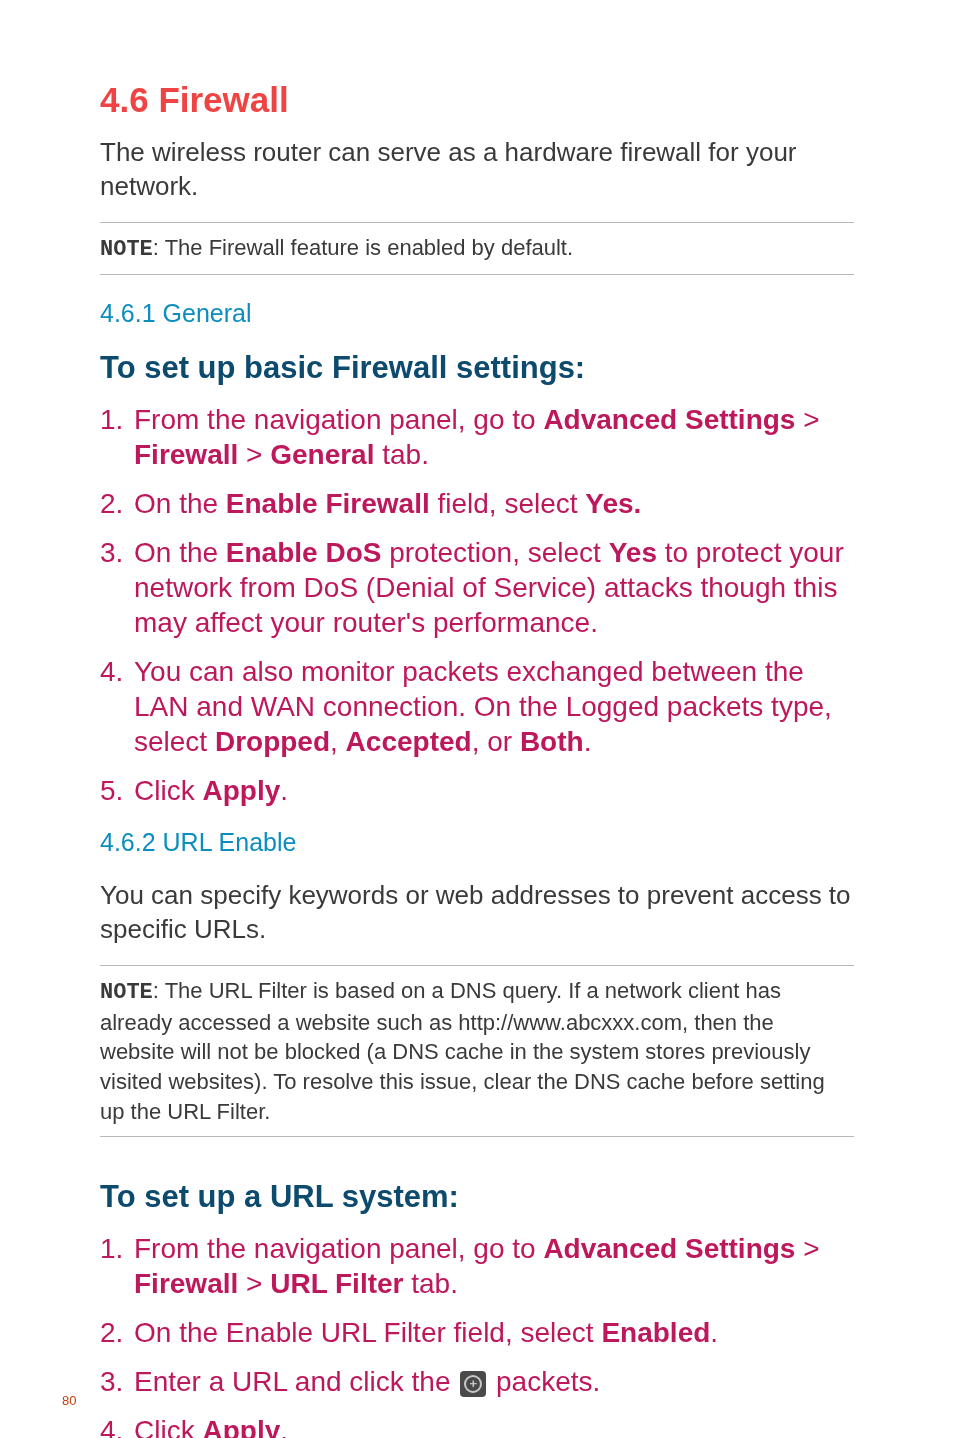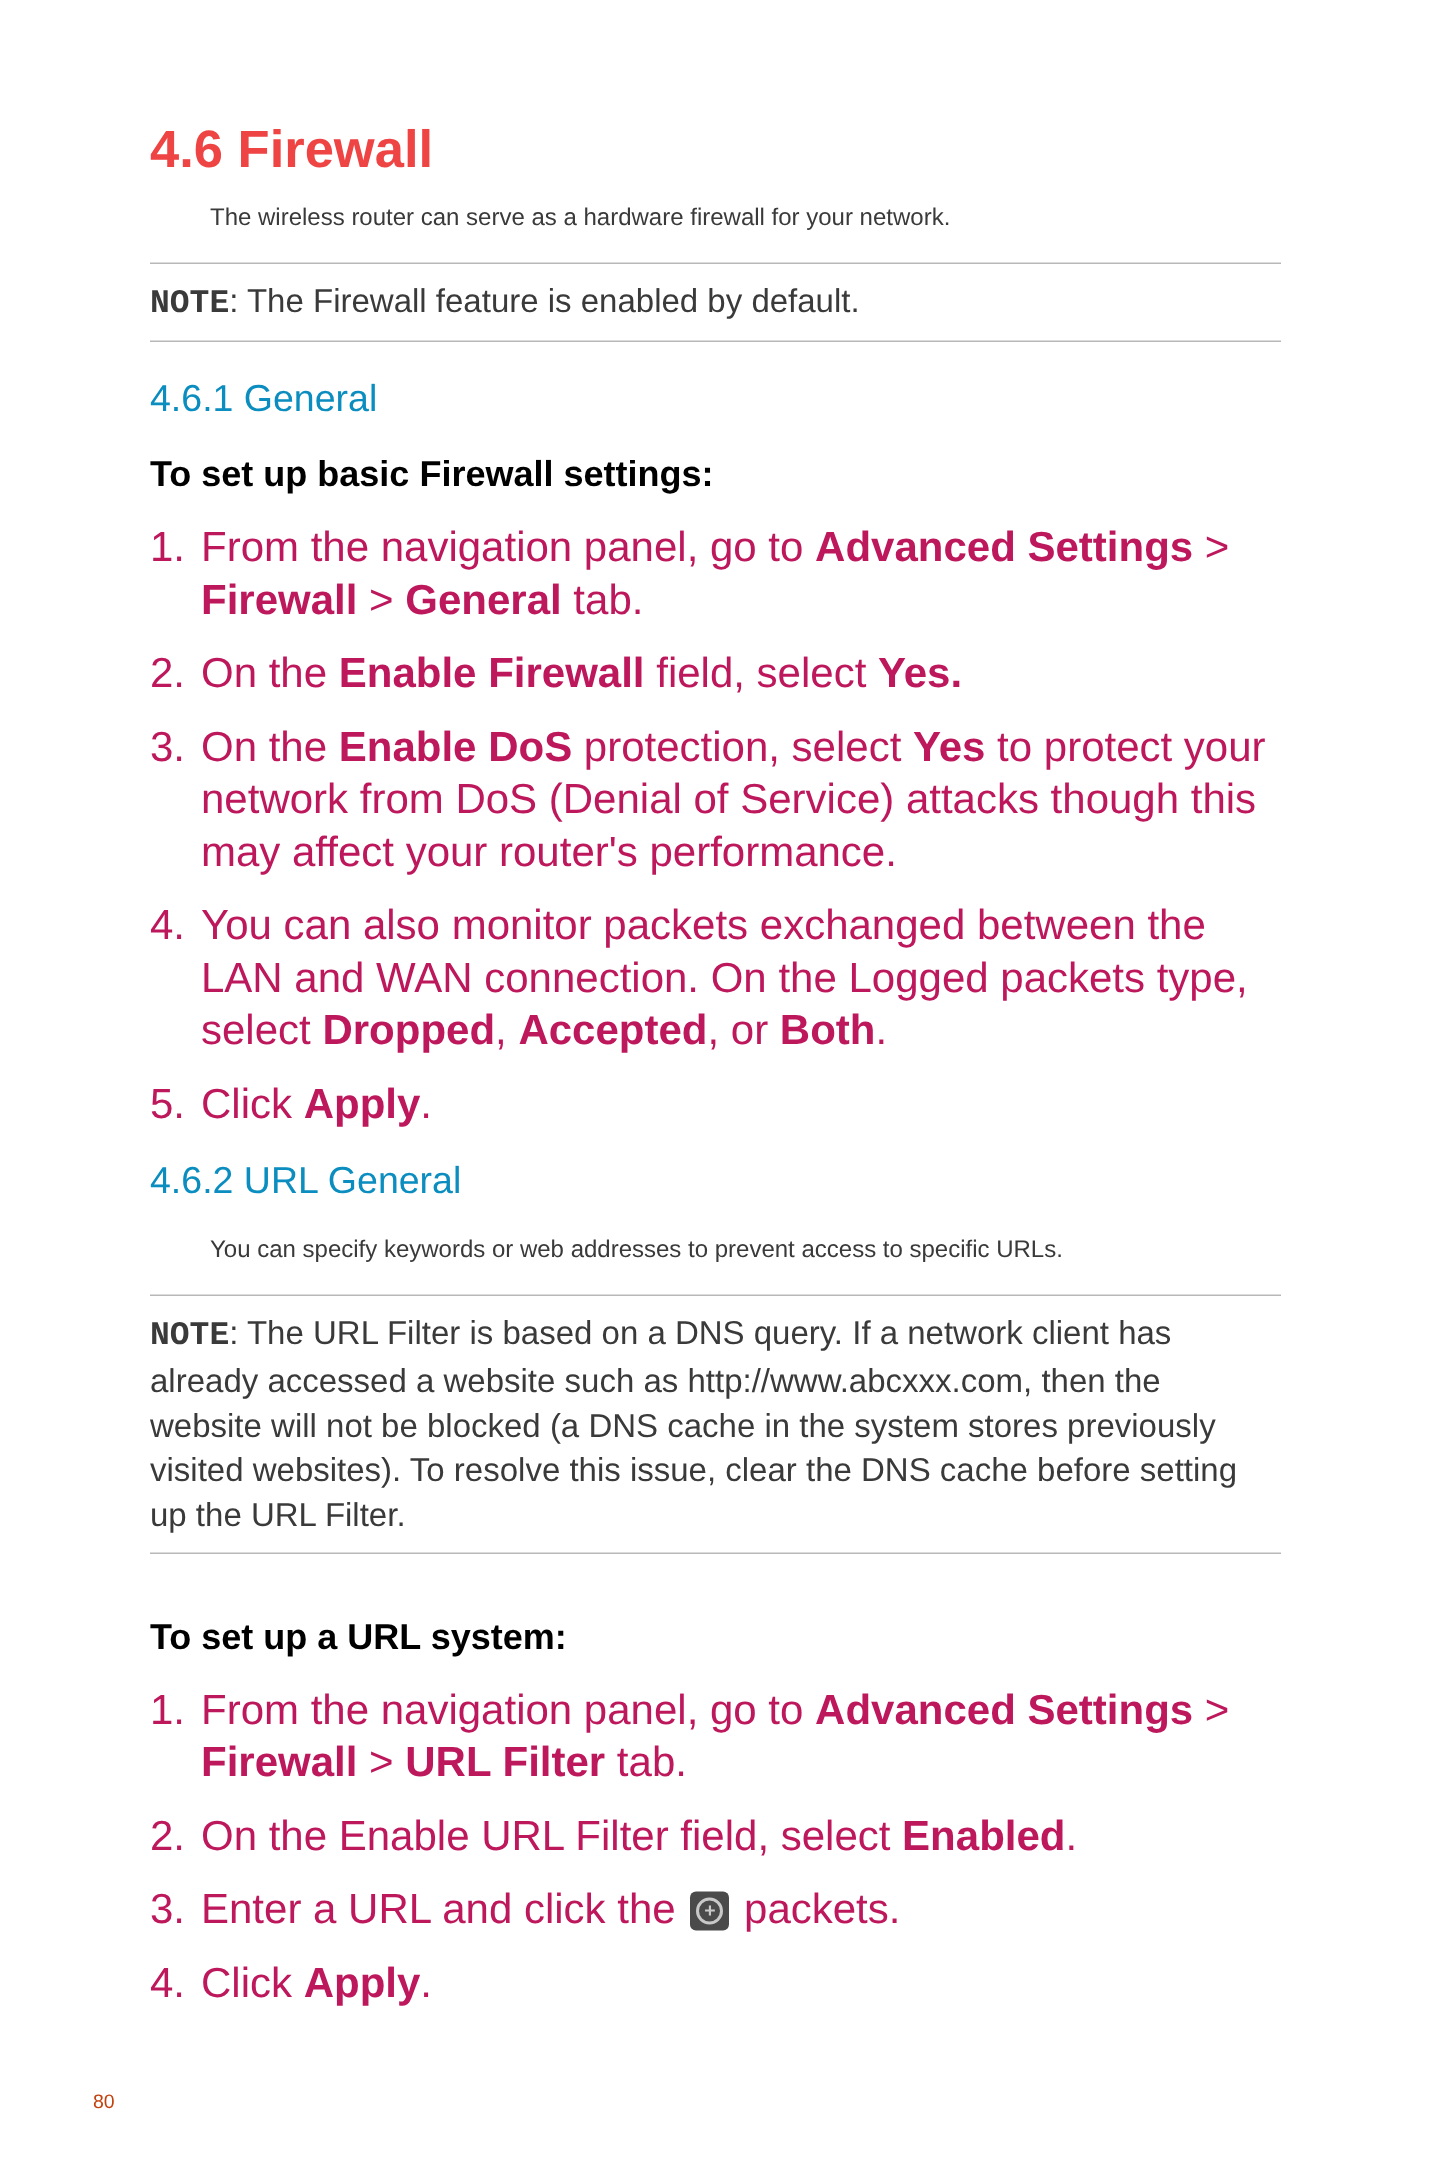--- a/index.html
+++ b/index.html
@@ -16,25 +16,24 @@
     padding: 80px 100px 40px 100px;
     position: relative;
   }
   .section-title {
     color: #ef4444;
     font-size: 35px;
     font-weight: 700;
     margin-bottom: 16px;
   }
   .body-text {
-    font-size: 16px;
+    font-size: 26px;
     color: #3a3a3a;
     line-height: 1.3;
     margin-bottom: 18px;
-    margin-left: 40px;
   }
   .note-block {
     border-top: 1px solid #b8b8b8;
     border-bottom: 1px solid #b8b8b8;
     padding: 10px 0;
     font-size: 22px;
     color: #3a3a3a;
     line-height: 1.35;
     margin-bottom: 24px;
   }
@@ -42,23 +41,23 @@
     font-weight: 700;
     font-family: Liberation Mono, monospace;
   }
   .subsection-title {
     color: #0b8dbf;
     font-size: 25px;
     font-weight: 400;
     margin-bottom: 22px;
   }
   .bold-heading {
-    font-size: 24px;
+    font-size: 31px;
     font-weight: 700;
-    color: #000000;
+    color: #0c4a6e;
     margin-bottom: 16px;
   }
   ol {
     list-style: none;
     counter-reset: item;
     margin-bottom: 20px;
   }
   ol > li {
     counter-increment: item;
     position: relative;
@@ -134,21 +133,21 @@
 <p class="bold-heading">To set up basic Firewall settings:</p>
 
 <ol>
   <li><span>From the navigation panel, go to </span><span class="bold">Advanced Settings</span><span> &gt; </span><span class="bold">Firewall</span><span> &gt; </span><span class="bold">General</span><span> tab.</span></li>
   <li><span>On the </span><span class="bold">Enable Firewall</span><span> field, select </span><span class="bold">Yes.</span></li>
   <li><span>On the </span><span class="bold">Enable DoS</span><span> protection, select </span><span class="bold">Yes</span><span> to protect your network from DoS (Denial of Service) attacks though this may affect your router's performance.</span></li>
   <li><span>You can also monitor packets exchanged between the LAN and WAN connection. On the Logged packets type, select </span><span class="bold">Dropped</span><span>, </span><span class="bold">Accepted</span><span>, or </span><span class="bold">Both</span><span>.</span></li>
   <li><span>Click </span><span class="bold">Apply</span><span>.</span></li>
 </ol>
 
-<h2 class="subsection-title">4.6.2 URL General</h2>
+<h2 class="subsection-title">4.6.2 URL Enable</h2>
 
 <p class="body-text">You can specify keywords or web addresses to prevent access to specific URLs.</p>
 
 <div class="note-block">
   <span class="note-label">NOTE</span><span>:  The URL Filter is based on a DNS query. If a network client has already accessed a website such as http://www.abcxxx.com, then the website will not be blocked (a DNS cache in the system stores previously visited websites). To resolve this issue, clear the DNS cache before setting up the URL Filter.</span>
 </div>
 
 <div style="height:18px"></div>
 
 <p class="bold-heading">To set up a URL system:</p>

